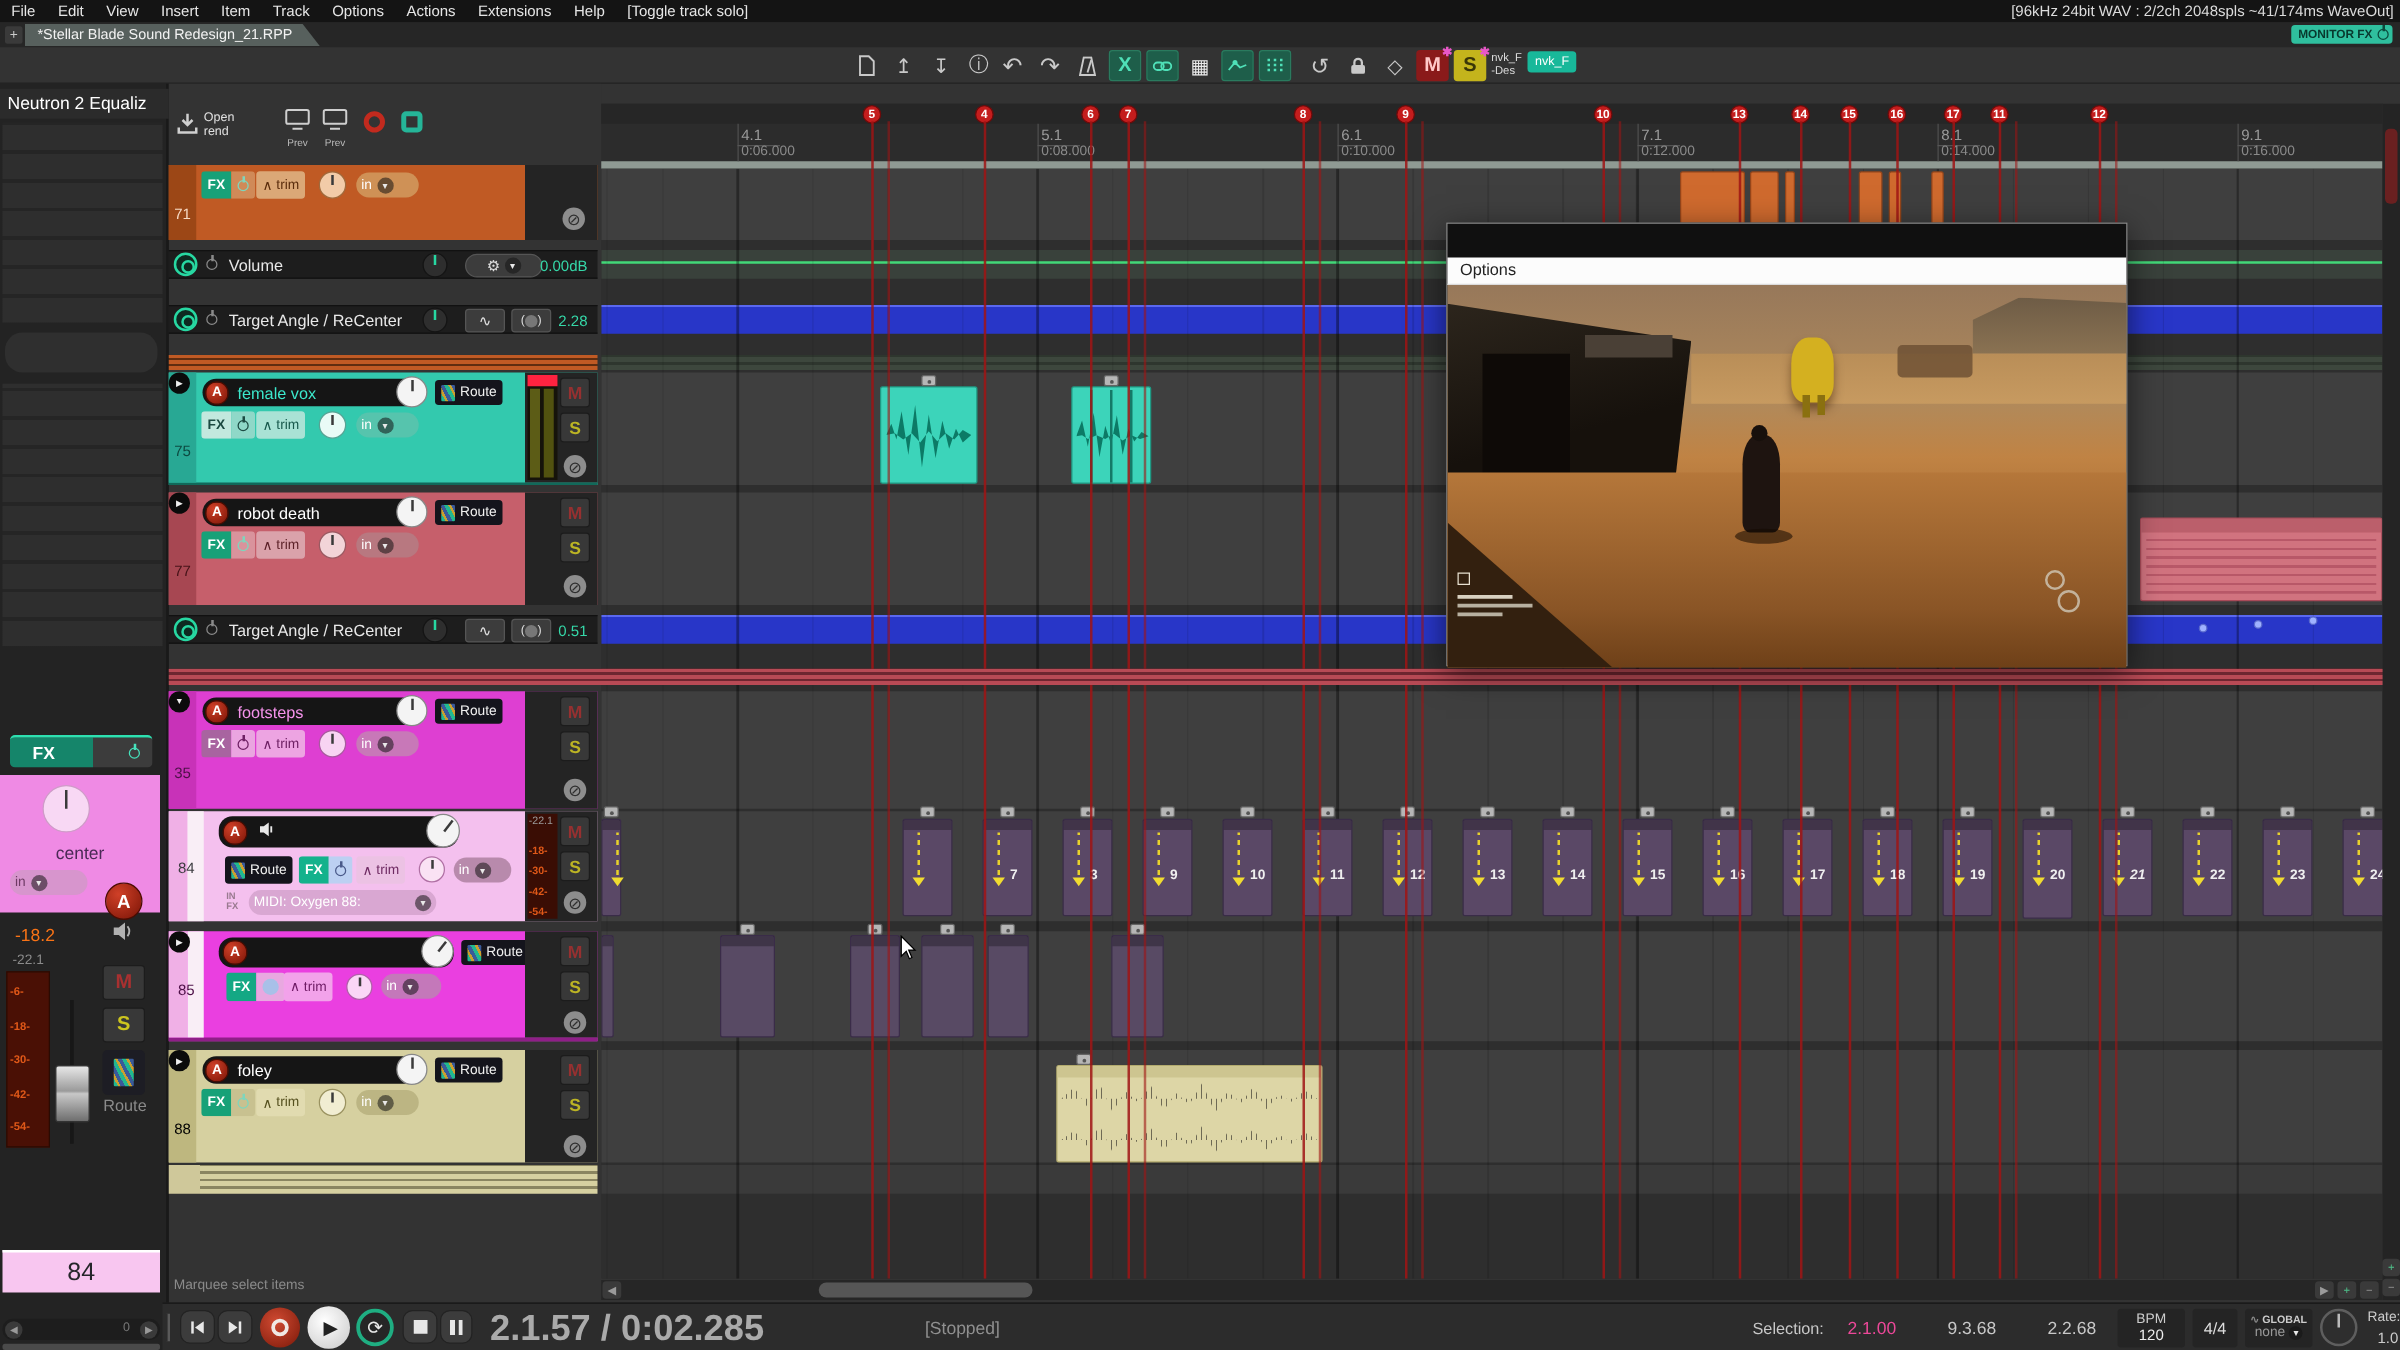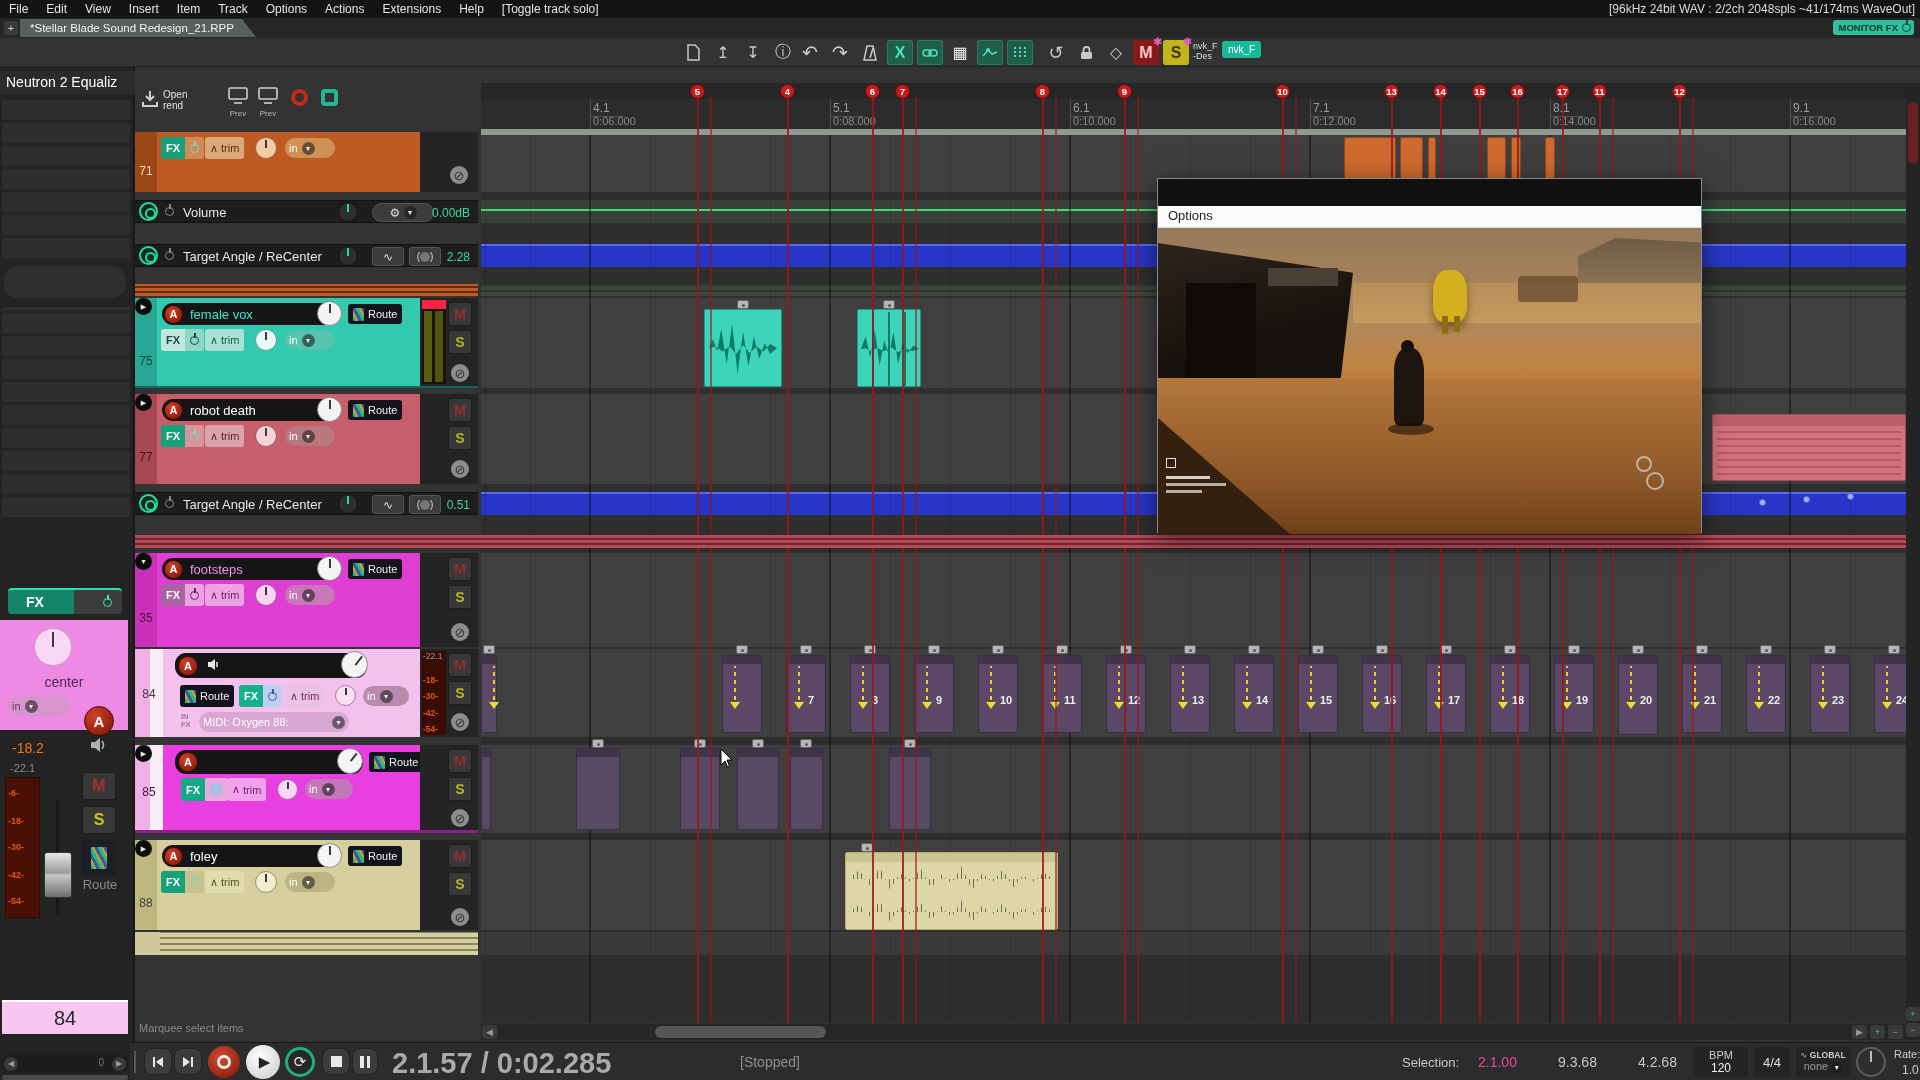--- a/index.html
+++ b/index.html
@@ -477,21 +477,21 @@
           <div class="lbl">19</div>
         </div>
         <div class="handle" style="left: 1087px; top: 510px;"></div>
         <div class="item midi84" style="left: 1137px; top: 520px; width: 40px; height: 80px;">
           <div class="ts"></div>
           <div class="dash"></div>
           <div class="tri"></div>
           <div class="lbl">20</div>
         </div>
         <div class="handle" style="left: 1151px; top: 510px;"></div>
-        <div class="item midi84" style="left: 1201px; top: 520px; width: 40px; height: 78px;">
+        <div class="item midi84" style="left: 1201px; top: 520px; width: 40px; height: 78px; font-style: italic;">
           <div class="ts"></div>
           <div class="dash"></div>
           <div class="tri"></div>
           <div class="lbl">21</div>
         </div>
         <div class="handle" style="left: 1215px; top: 510px;"></div>
         <div class="item midi84" style="left: 1265px; top: 520px; width: 40px; height: 78px;">
           <div class="ts"></div>
           <div class="dash"></div>
           <div class="tri"></div>
@@ -832,21 +832,21 @@
       <div class="rcol">
         <div class="msb" style="left:28px;top:4px;color:#963030">M</div>
         <div class="msb" style="left:28px;top:32px;color:#bcb424">S</div>
         <div class="phase" style="left:31px;top:64px">⊘</div>
       </div>
     </div>
 
     <div class="abs" style="left:135px;top:840px;width:343px;height:90px;background:#d6d0a0">
       <div class="abs" style="left:0;top:0;width:22px;height:100%;background:#beb77f"></div>
       <div class="playb">▶</div>
-      <div class="tnum" style="left:0;top:56px;width:22px;color:#404040">88</div>
+      <div class="tnum" style="left:0;top:56px;width:22px;color:#000000">88</div>
       <div class="namebar" style="left:27px;top:5px;width:178px;height:22px">
         <div class="acirc" style="left:2px;top:1.5px;width:19px;height:19px;font-size:11px">A</div>
         <span style="margin-left:28px;font-size:13px;color:#fff">foley</span>
       </div>
       <div class="knob" style="left:182px;top:3px;width:25px;height:25px;background:#f4f4f4;border:1px solid #888">
           <i></i>
         </div>
       <div class="routeb" style="left:213px;top:6px;height:20px">
           <span class="stripes"></span>
           <span>Route</span>
@@ -948,21 +948,21 @@
       </div>
     <div class="tpb" style="left:222px;width:26px">
         <span style="width:3.5px;height:12px;background:#e8e8e8;display:inline-block;margin-right:3px"></span>
         <span style="width:3.5px;height:12px;background:#e8e8e8;display:inline-block"></span>
       </div>
     <div class="abs" style="left:262px;top:4px;font-size:29px;font-weight:bold;color:#aaa">2.1.57 / 0:02.285</div>
     <div class="abs" style="left:610px;top:11px;font-size:14px;color:#909090">[Stopped]</div>
     <div class="abs" style="left:1272px;top:12px;font-size:13px;color:#c8c8c8">Selection:</div>
     <div class="abs" style="left:1348px;top:11px;font-size:14px;color:#ec4899">2.1.00</div>
     <div class="abs" style="left:1428px;top:11px;font-size:14px;color:#c8c8c8">9.3.68</div>
-    <div class="abs" style="left:1508px;top:11px;font-size:14px;color:#c8c8c8">4.2.68</div>
+    <div class="abs" style="left:1508px;top:11px;font-size:14px;color:#c8c8c8">2.2.68</div>
     <div class="tbox" style="left:1564px;width:54px">
         <div style="font-size:11px;color:#ccc;margin-top:2px">BPM</div>
         <div style="font-size:12px;color:#eee">120</div>
       </div>
     <div class="tbox" style="left:1624px;width:36px;line-height:31px;font-size:13px"><span>4/4</span></div>
     <div class="tbox" style="left:1666px;width:54px">
       <div style="font-size:8.5px;font-weight:bold;color:#ccc;margin-top:3px"><span style="color:#8a8a8a">∿</span> <span>GLOBAL</span></div>
       <div style="font-size:11px;color:#999"><span>none</span> <i class="dcirc" style="width:11px;height:11px">▾</i></div>
     </div>
     <div class="knob" style="left:1726px;top:4px;width:30px;height:30px;background:#2e2e2e;border:2px solid #5e5e5e">

